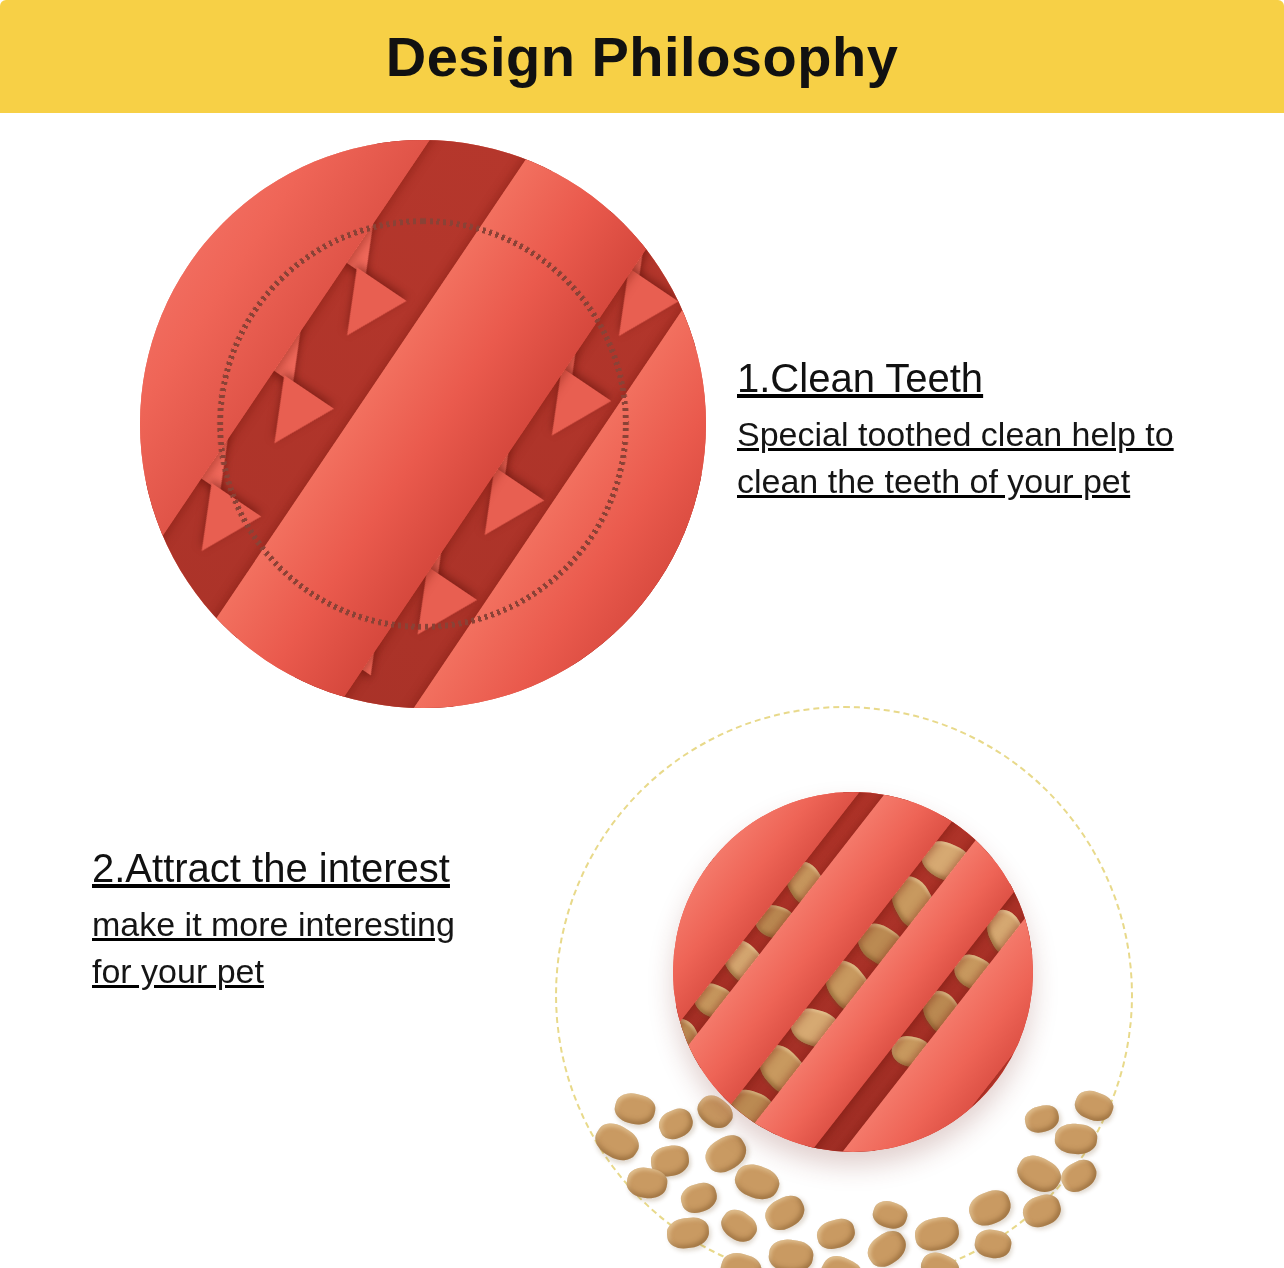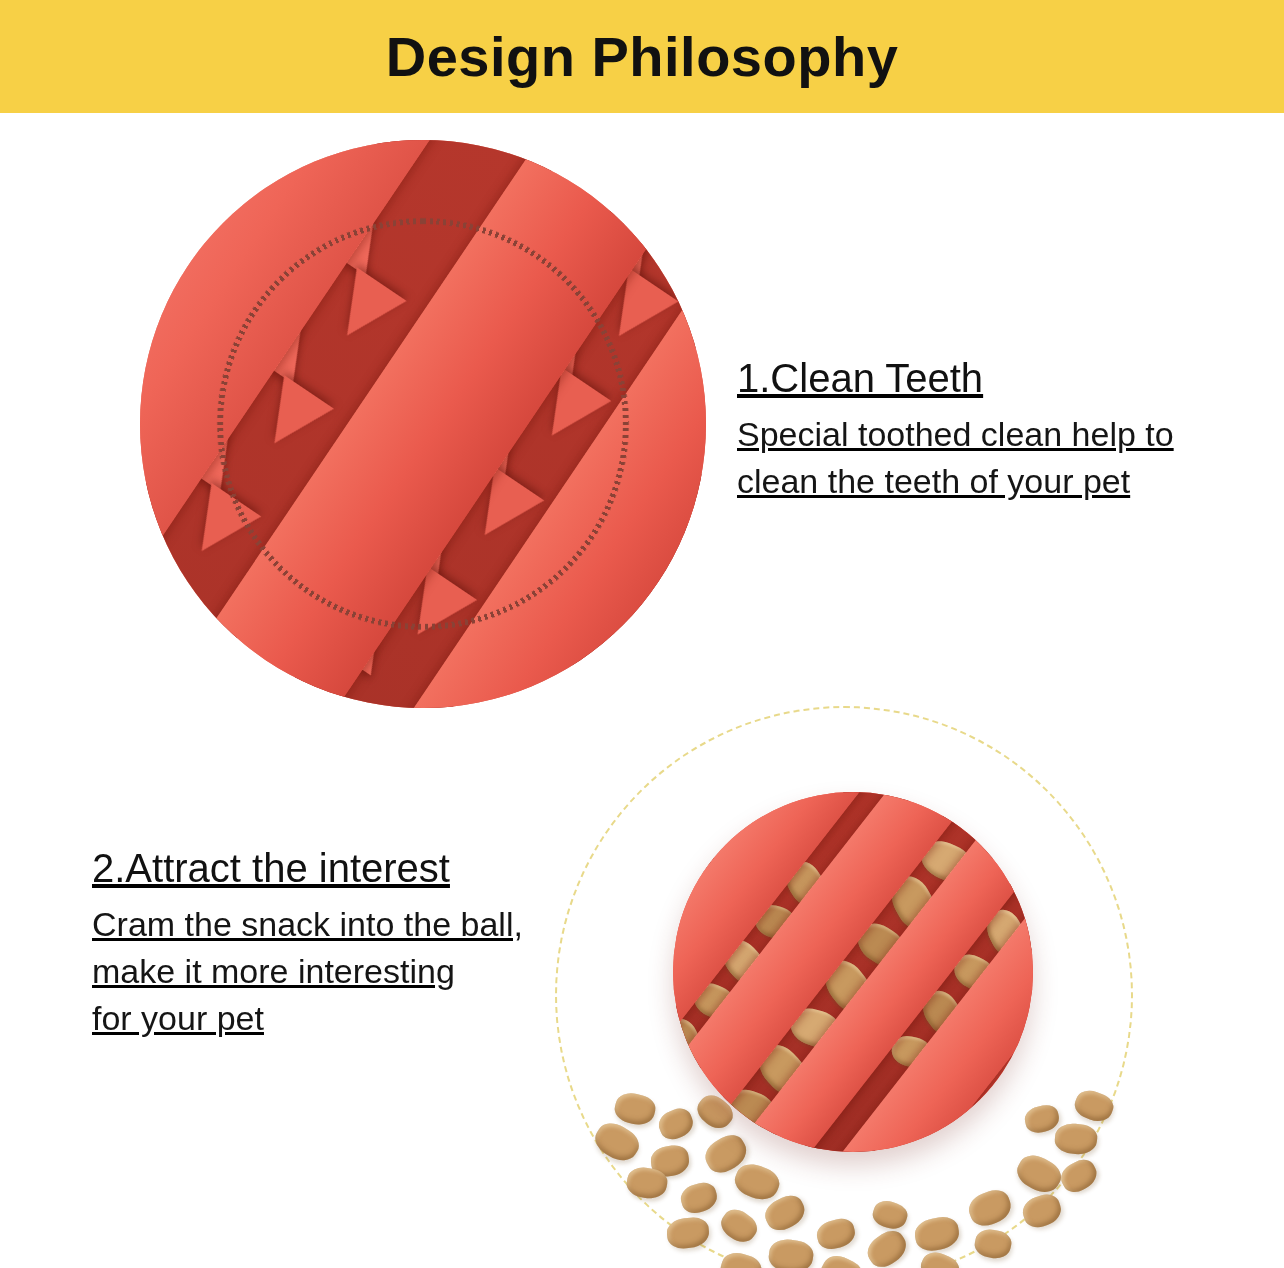--- a/index.html
+++ b/index.html
@@ -10,20 +10,21 @@
   }
   body {
     font-family: "Liberation Sans", sans-serif;
   }
   .page {
     position: relative;
     width: 1284px;
     height: 1268px;
     background: #ffffff;
     overflow: hidden;
+    border-radius: 6px;
   }
 
   
   .header-banner {
     position: absolute;
     left: 0;
     top: 0;
     width: 1284px;
     height: 113px;
     background: #f7d046;
@@ -286,21 +287,20 @@
     <p class="feature-heading">1.Clean Teeth</p>
     <p class="feature-desc">
       <span class="line">Special toothed clean help to</span>
       <span class="line">clean the teeth of your pet</span>
     </p>
   </div>
 
   <div class="text-block" id="block-attract">
     <p class="feature-heading">2.Attract the interest</p>
     <p class="feature-desc">
-      <span class="line">Cram the snack into the ball,</span>
       <span class="line">make it more interesting</span>
       <span class="line">for your pet</span>
     </p>
   </div>
 
   <div class="scene2">
     <div class="dashed-circle"></div>
 
     <div class="ground-kibble">
       <div class="gk" style="left:60px;  top:388px; width:40px; height:30px; transform:rotate(14deg);"></div>

